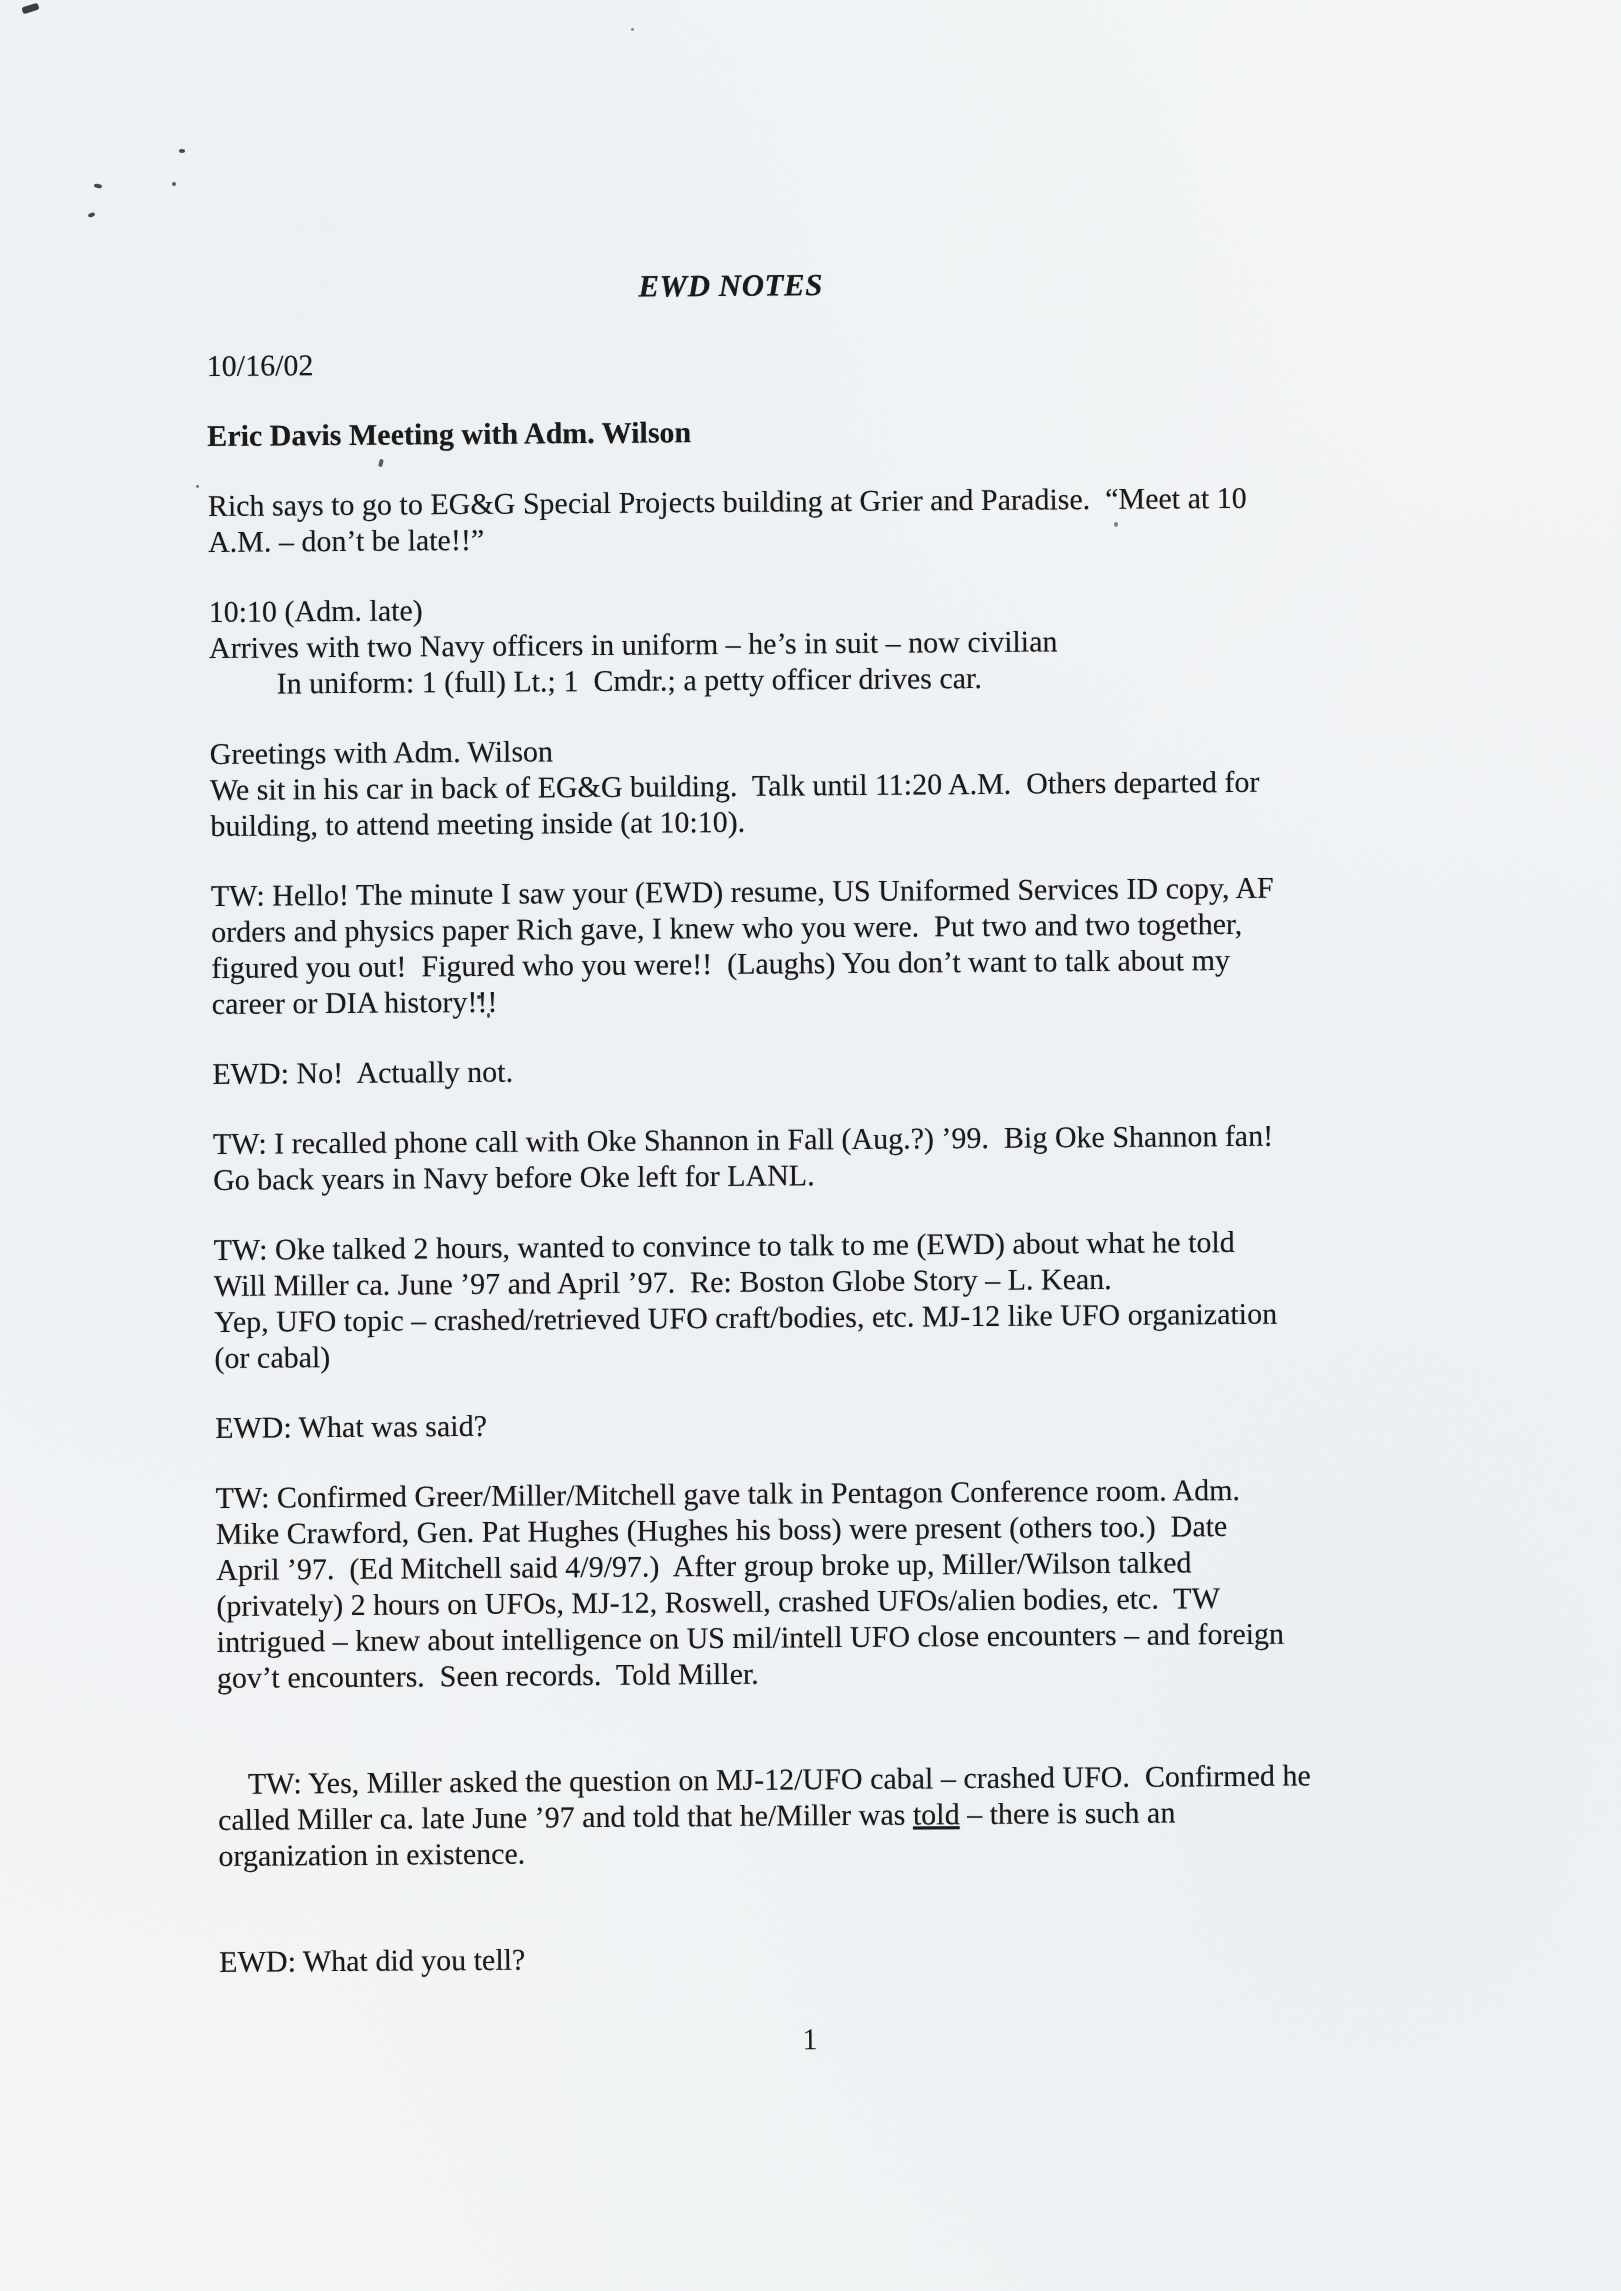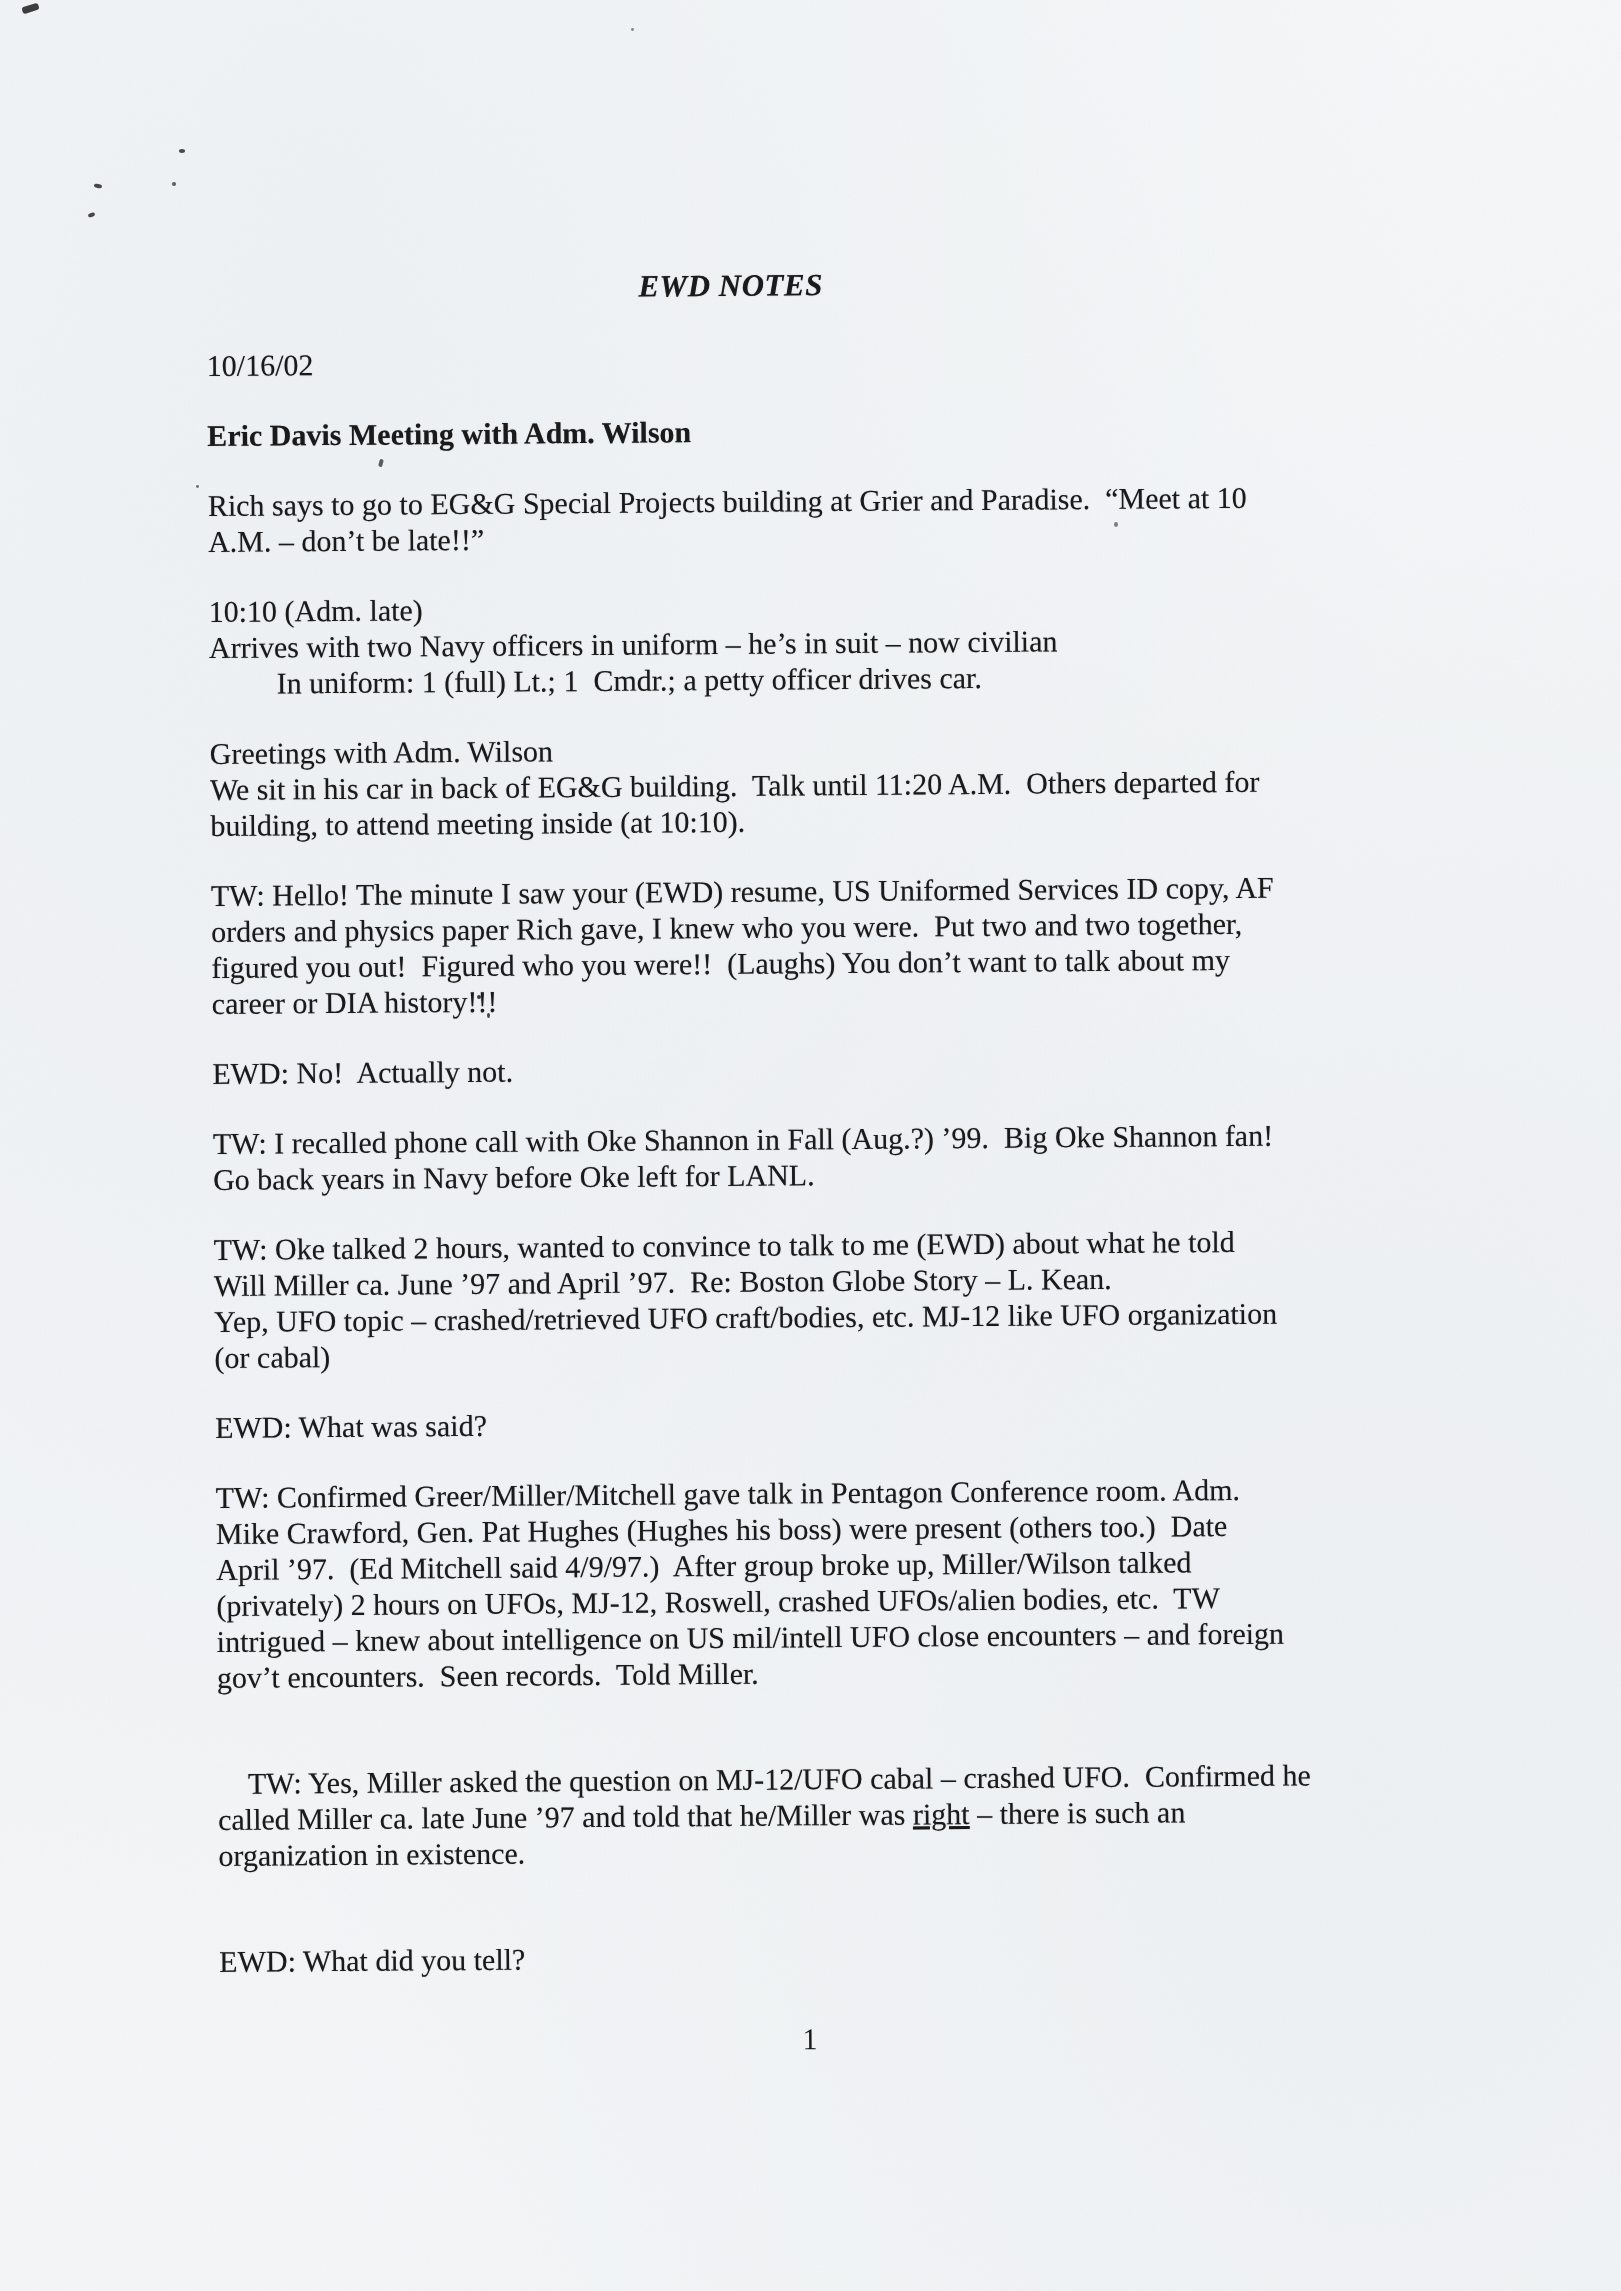--- a/index.html
+++ b/index.html
@@ -132,21 +132,21 @@
 
   <p>TW: Confirmed Greer/Miller/Mitchell gave talk in Pentagon Conference room. Adm.
 Mike Crawford, Gen. Pat Hughes (Hughes his boss) were present (others too.)  Date
 April ’97.  (Ed Mitchell said 4/9/97.)  After group broke up, Miller/Wilson talked
 (privately) 2 hours on UFOs, MJ-12, Roswell, crashed UFOs/alien bodies, etc.  TW
 intrigued – knew about intelligence on US mil/intell UFO close encounters – and foreign
 gov’t encounters.  Seen records.  Told Miller.</p>
 
   <p>
     <span>TW: Yes, Miller asked the question on MJ-12/UFO cabal – crashed UFO.  Confirmed he
-called Miller ca. late June ’97 and told that he/Miller was </span><span class="underline">right</span><span> – there is such an
+called Miller ca. late June ’97 and told that he/Miller was </span><span class="underline">told</span><span> – there is such an
 organization in existence.</span>
   </p>
 
   <p>EWD: What did you tell?</p>
 
   <div class="pageno-row">
     <span>1</span>
   </div>
 
 </div>

